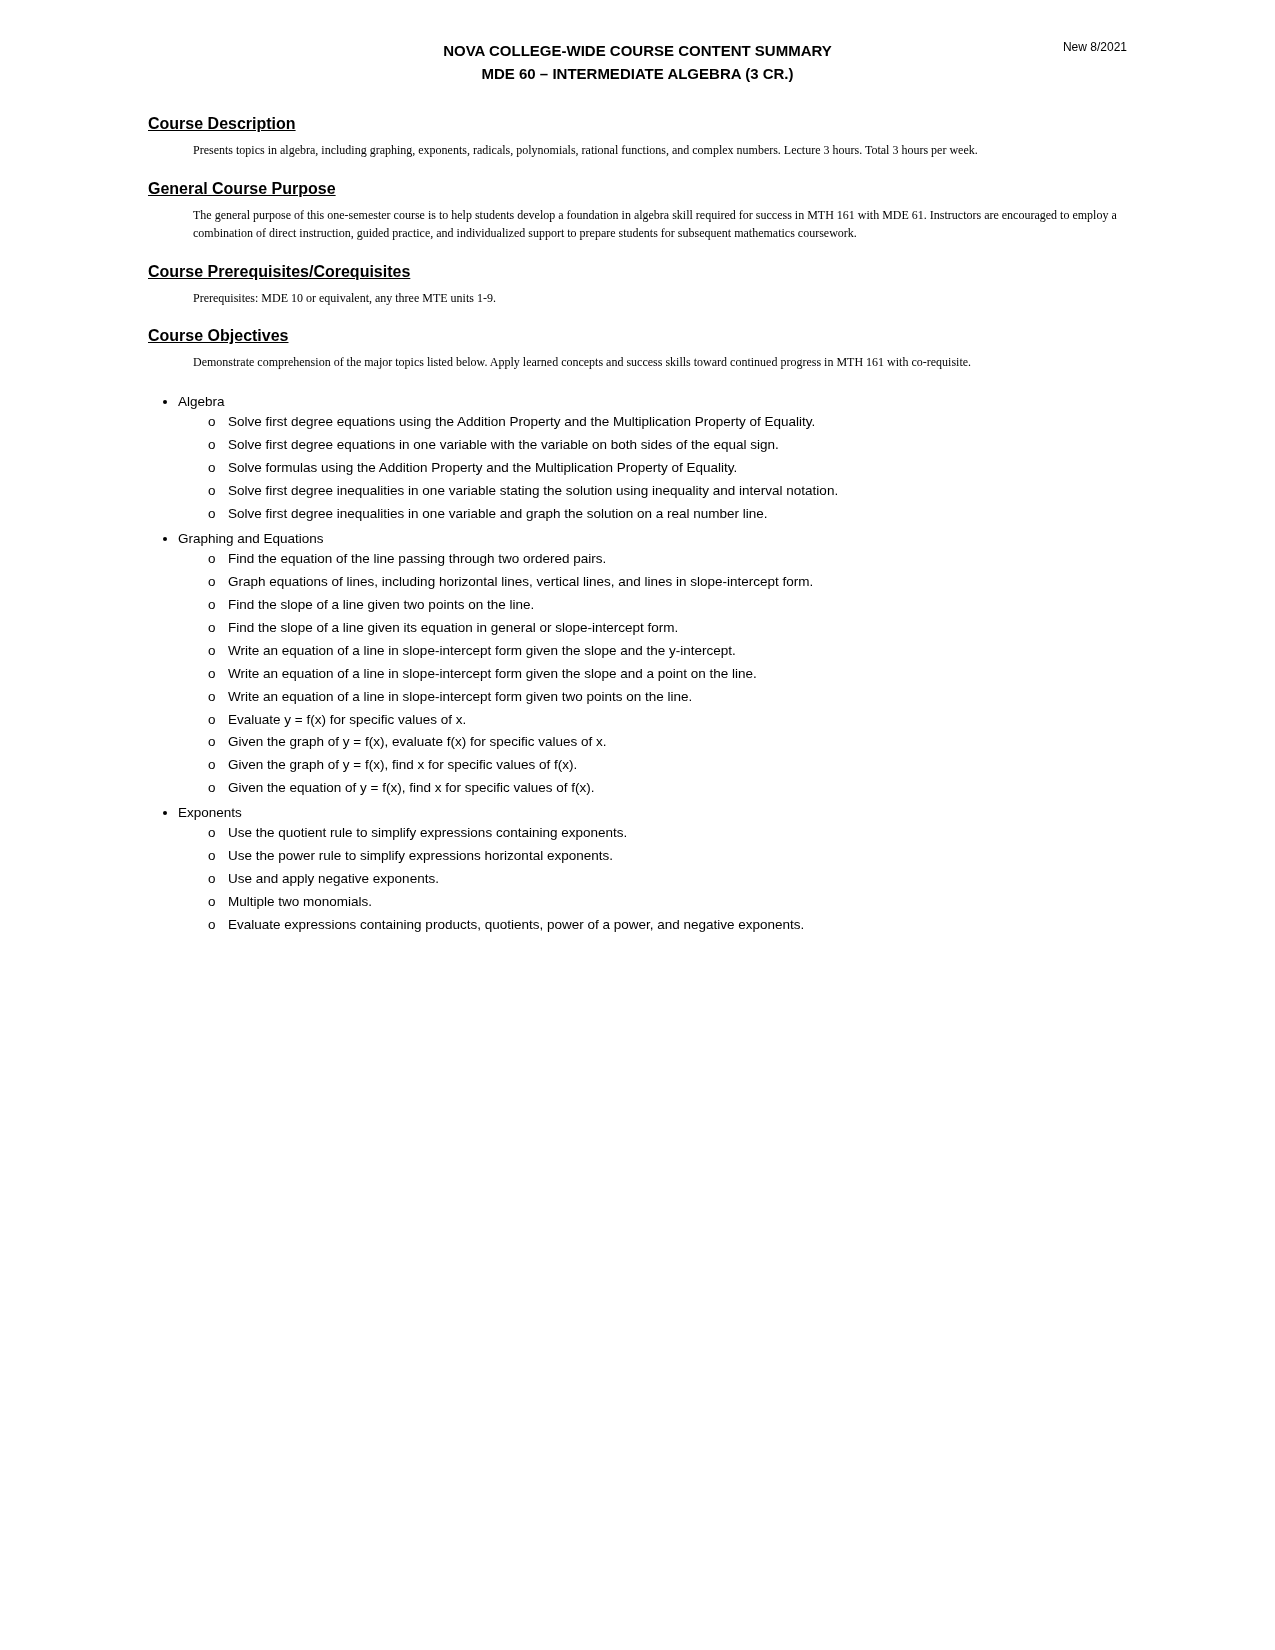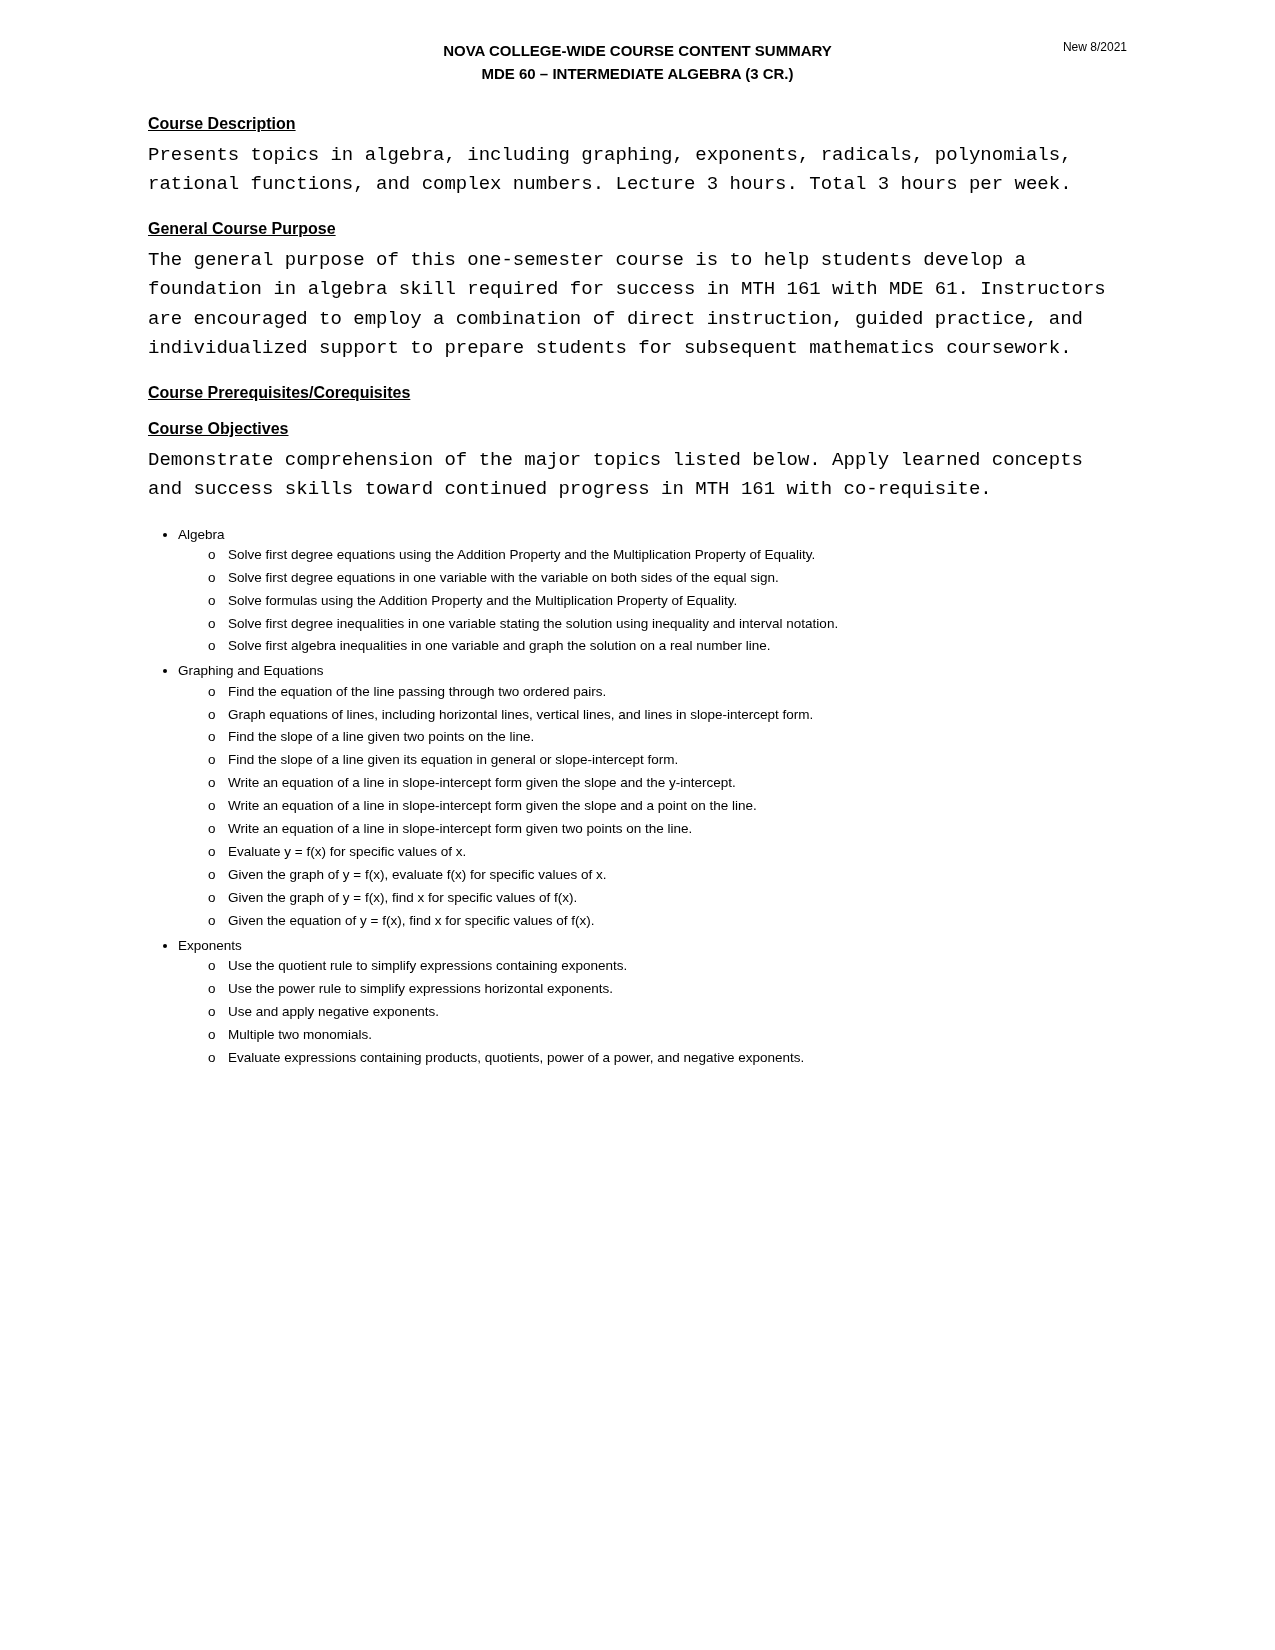--- a/index.html
+++ b/index.html
@@ -37,24 +37,25 @@
       line-height: 1.5;
     }
     .section-heading {
       font-weight: bold;
       text-decoration: underline;
       font-size: 16px;
       margin-bottom: 8px;
       font-family: Arial, sans-serif;
     }
     .section-body {
-      font-size: 19px;
+      font-size: 12px;
       line-height: 1.55;
       margin-bottom: 20px;
-      font-family: Liberation Mono, monospace;
+      font-family: Liberation Serif, serif;
+      margin-left: 45px;
     }
     .section {
       margin-bottom: 18px;
     }
     ul.main-list {
       list-style-type: disc;
       margin-left: 30px;
       margin-bottom: 22px;
     }
     ul.main-list > li {
@@ -99,33 +100,34 @@
     <div class="section-body">Presents topics in algebra, including graphing, exponents, radicals, polynomials, rational functions, and complex numbers. Lecture 3 hours. Total 3 hours per week.</div>
   </div>
 
   <div class="section">
     <div class="section-heading">General Course Purpose</div>
     <div class="section-body">The general purpose of this one-semester course is to help students develop a foundation in algebra skill required for success in MTH 161 with MDE 61. Instructors are encouraged to employ a combination of direct instruction, guided practice, and individualized support to prepare students for subsequent mathematics coursework.</div>
   </div>
 
   <div class="section">
     <div class="section-heading">Course Prerequisites/Corequisites</div>
+    <div class="section-body">Prerequisites: MDE 10 or equivalent, any three MTE units 1-9.</div>
   </div>
 
   <div class="section">
     <div class="section-heading">Course Objectives</div>
     <div class="section-body">Demonstrate comprehension of the major topics listed below.  Apply learned concepts and success skills toward continued progress in MTH 161 with co-requisite.</div>
 
     <ul class="main-list" id="topics-list">
     <li>Algebra<ul class="sub-list">
             <li>Solve first degree equations using the Addition Property and the Multiplication Property of Equality.</li>
             <li>Solve first degree equations in one variable with the variable on both sides of the equal sign.</li>
             <li>Solve formulas using the Addition Property and the Multiplication Property of Equality.</li>
             <li>Solve first degree inequalities in one variable stating the solution using inequality and interval notation.</li>
-            <li>Solve first algebra inequalities in one variable and graph the solution on a real number line.</li>
+            <li>Solve first degree inequalities in one variable and graph the solution on a real number line.</li>
           </ul></li>
         <li>Graphing and Equations<ul class="sub-list">
             <li>Find the equation of the line passing through two ordered pairs.</li>
             <li>Graph equations of lines, including horizontal lines, vertical lines, and lines in slope-intercept form.</li>
             <li>Find the slope of a line given two points on the line.</li>
             <li>Find the slope of a line given its equation in general or slope-intercept form.</li>
             <li>Write an equation of a line in slope-intercept form given the slope and the y-intercept.</li>
             <li>Write an equation of a line in slope-intercept form given the slope and a point on the line.</li>
             <li>Write an equation of a line in slope-intercept form given two points on the line.</li>
             <li>Evaluate y = f(x) for specific values of x.</li>

